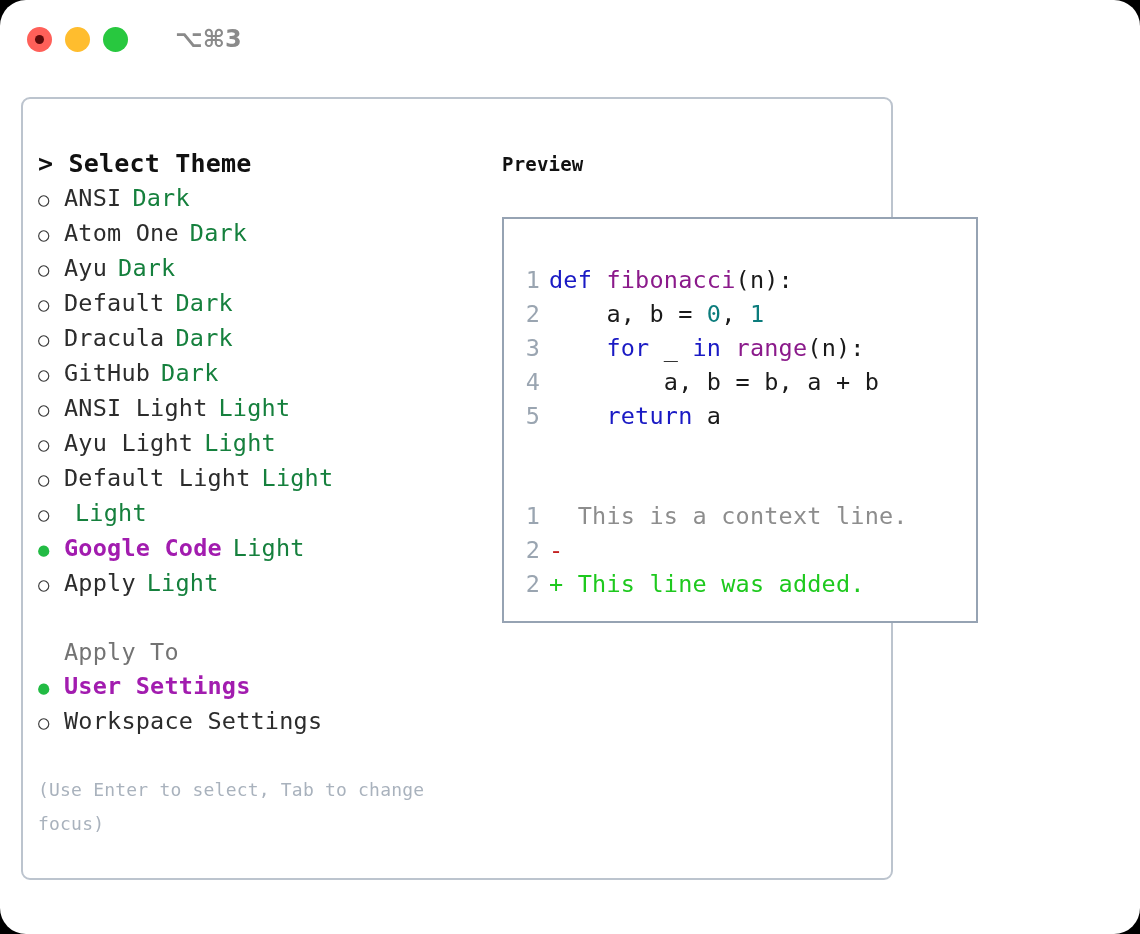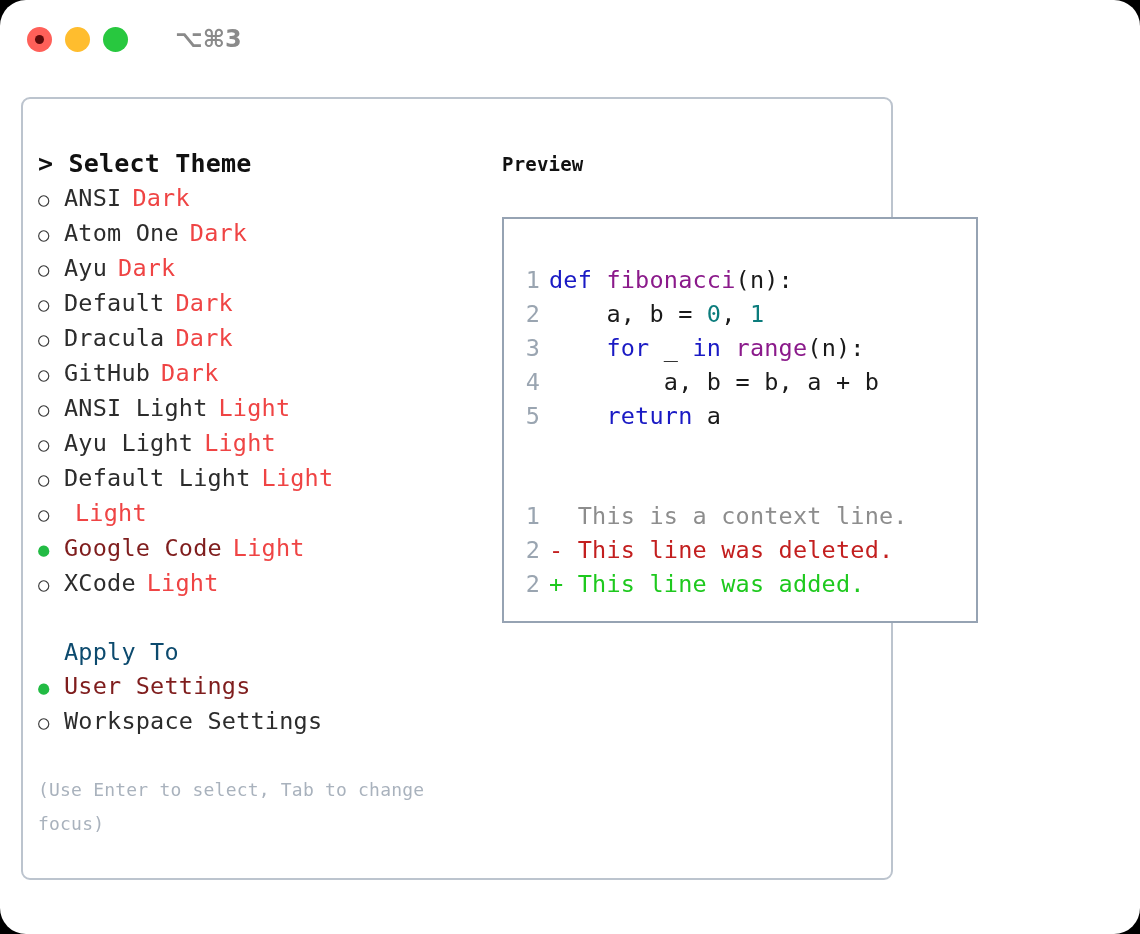--- a/index.html
+++ b/index.html
@@ -115,31 +115,31 @@
   }
   .opt-bullet {
     width: 26px;
     flex: 0 0 26px;
     color: #3a3a3a;
     font-size: 19px;
     line-height: 34px;
   }
   .opt-row.selected .opt-bullet { color: #22bb44; }
   .opt-label { color: #2c2c2c; }
-  .opt-row.selected .opt-label { color: #7f1d1d; }
+  .opt-row.selected .opt-label { color: #a21caf; font-weight: bold; }
   .opt-tag {
-    color: #ef4444;
+    color: #15803d;
     margin-left: 11px;
   }
 
   .group-gap { height: 34px; }
 
   .subsection-title {
     font-size: 23.5px;
-    color: #0c4a6e;
+    color: #737373;
     line-height: 34px;
     white-space: pre;
     padding-left: 26px;
     letter-spacing: 0.2px;
   }
 
   #hint-block {
     margin-top: 34px;
     font-size: 18px;
     line-height: 34px;
@@ -228,21 +228,21 @@
             <div class="opt-row"><span class="opt-bullet">○</span><span class="opt-label">Atom One</span><span class="opt-tag">Dark</span></div>
             <div class="opt-row"><span class="opt-bullet">○</span><span class="opt-label">Ayu</span><span class="opt-tag">Dark</span></div>
             <div class="opt-row"><span class="opt-bullet">○</span><span class="opt-label">Default</span><span class="opt-tag">Dark</span></div>
             <div class="opt-row"><span class="opt-bullet">○</span><span class="opt-label">Dracula</span><span class="opt-tag">Dark</span></div>
             <div class="opt-row"><span class="opt-bullet">○</span><span class="opt-label">GitHub</span><span class="opt-tag">Dark</span></div>
             <div class="opt-row"><span class="opt-bullet">○</span><span class="opt-label">ANSI Light</span><span class="opt-tag">Light</span></div>
             <div class="opt-row"><span class="opt-bullet">○</span><span class="opt-label">Ayu Light</span><span class="opt-tag">Light</span></div>
             <div class="opt-row"><span class="opt-bullet">○</span><span class="opt-label">Default Light</span><span class="opt-tag">Light</span></div>
             <div class="opt-row"><span class="opt-bullet">○</span><span class="opt-tag">Light</span></div>
             <div class="opt-row selected"><span class="opt-bullet">●</span><span class="opt-label">Google Code</span><span class="opt-tag">Light</span></div>
-            <div class="opt-row"><span class="opt-bullet">○</span><span class="opt-label">XCode</span><span class="opt-tag">Light</span></div>
+            <div class="opt-row"><span class="opt-bullet">○</span><span class="opt-label">Apply</span><span class="opt-tag">Light</span></div>
           </div>
 
         <div class="group-gap"></div>
 
         <div class="subsection-title">Apply To</div>
 
         <div id="apply-to-list">
             <div class="opt-row selected"><span class="opt-bullet">●</span><span class="opt-label">User Settings</span></div>
             <div class="opt-row"><span class="opt-bullet">○</span><span class="opt-label">Workspace Settings</span></div>
           </div>
@@ -257,21 +257,21 @@
           <div id="code-block">
               <div class="code-line"><span class="lineno">1</span><span class="code-text"><span class="tok-kw">def </span><span class="tok-fn">fibonacci</span><span class="tok-plain">(n):</span></span></div>
               <div class="code-line"><span class="lineno">2</span><span class="code-text"><span class="tok-plain">    a, b = </span><span class="tok-num">0</span><span class="tok-plain">, </span><span class="tok-num">1</span></span></div>
               <div class="code-line"><span class="lineno">3</span><span class="code-text"><span class="tok-plain">    </span><span class="tok-kw">for </span><span class="tok-plain">_ </span><span class="tok-kw">in </span><span class="tok-fn">range</span><span class="tok-plain">(n):</span></span></div>
               <div class="code-line"><span class="lineno">4</span><span class="code-text"><span class="tok-plain">        a, b = b, a + b</span></span></div>
               <div class="code-line"><span class="lineno">5</span><span class="code-text"><span class="tok-plain">    </span><span class="tok-kw">return </span><span class="tok-plain">a</span></span></div>
             </div>
           <div class="diff-gap"></div>
           <div id="diff-block">
               <div class="code-line"><span class="lineno">1</span><span class="diff-ctx">  </span><span class="diff-ctx">This is a context line.</span></div>
-              <div class="code-line"><span class="lineno">2</span><span class="diff-del">- </span><span class="diff-del">This line was deleted.</span></div>
+              <div class="code-line"><span class="lineno">2</span><span class="diff-del">- </span></div>
               <div class="code-line"><span class="lineno">2</span><span class="diff-add">+ </span><span class="diff-add">This line was added.</span></div>
             </div>
         </div>
       </div>
 
     </div>
   </div>
 </div>
 
 </body></html>

